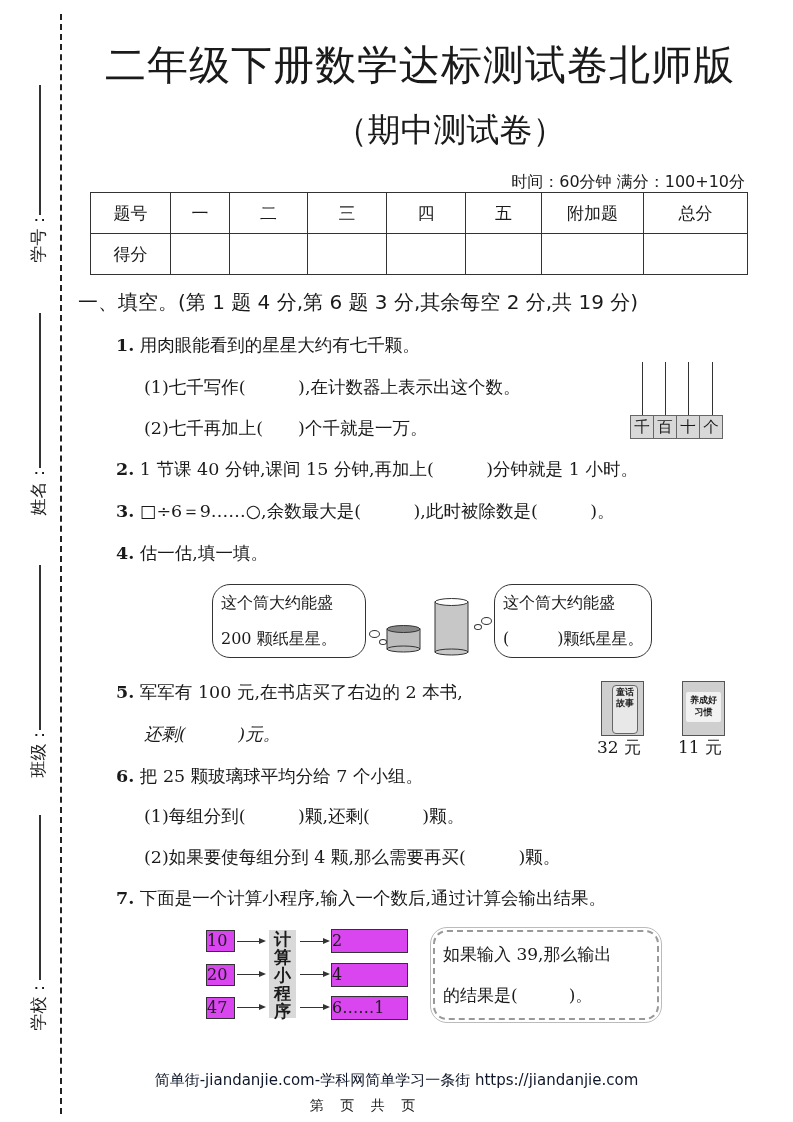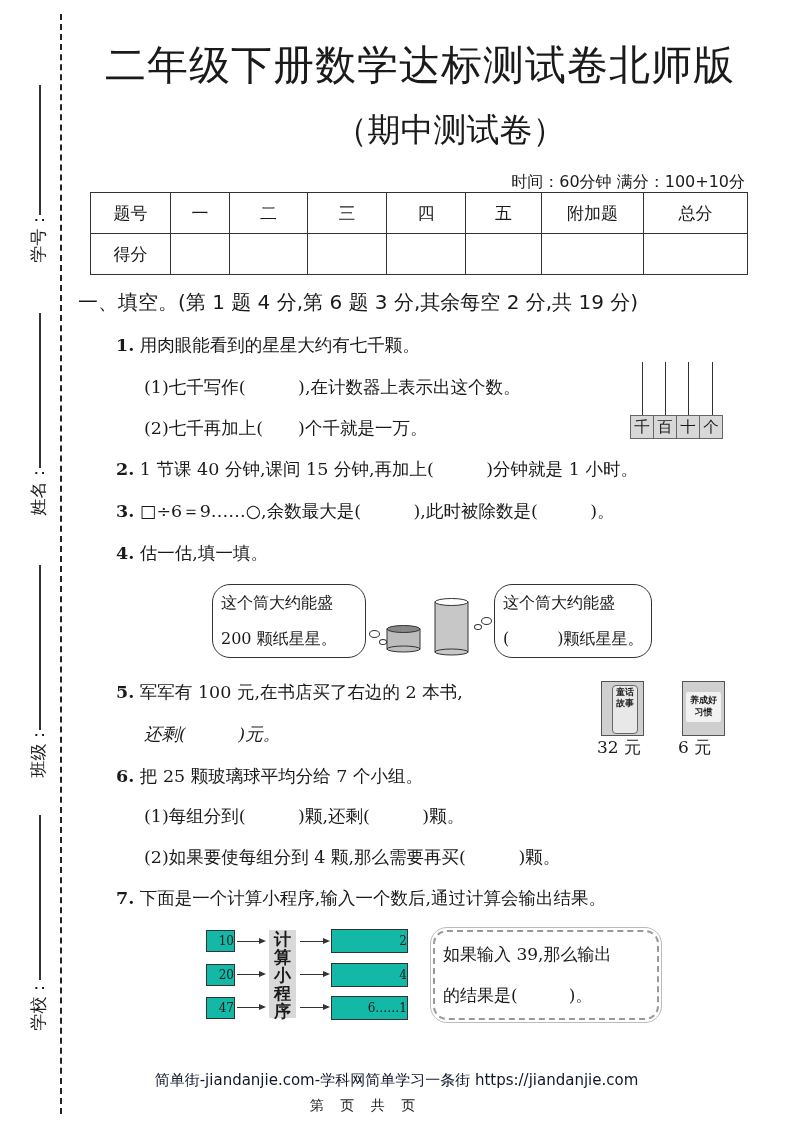--- a/index.html
+++ b/index.html
@@ -29,21 +29,21 @@
   
   .rod { width:0; border-left:1.3px solid #333; }
   .place-box { top:415px; height:22px; width:22px; background:#d8d8d8; border:1px solid #666;
                text-align:center; font-size:15.5px; line-height:22px; }
 
   .bubble { border:1.6px solid #333; border-radius:18px; background:#fff; font-size:16px; }
   .bubble .line { position:absolute; left:8px; white-space:nowrap; }
   .puff { border:1px solid #333; border-radius:50%; background:#fff; }
 
   .book { border:1.2px solid #555; background:#cfcfcf; }
-  .io-box { border:1.3px solid #333; background:#14b8a6; font-size:12px; text-align:right; }
+  .io-box { border:1.3px solid #333; background:#d946ef; font-size:16px; text-align:left; }
   .arrow { height:0; border-top:1.2px solid #333; }
   .arrow::after { content:""; position:absolute; right:-2px; top:-4.5px; border-left:7px solid #333;
                   border-top:3.5px solid transparent; border-bottom:3.5px solid transparent; }
   .prog { background:#d9d9d9; font-weight:bold; font-size:17px; text-align:center; line-height:18px; }
   .note-box { border:2px dashed #999; border-radius:14px; outline:1px solid #bbb; outline-offset:2px;
               font-size:17px; background:#fff; }
 
   .footer { left:0; width:793px; top:1071px; text-align:center; font-size:15px; color:#0f172a; }
   .pageno { left:0; width:731px; top:1097px; text-align:center; font-size:14px; letter-spacing:6px; }
 </style>
@@ -160,21 +160,21 @@
 <div class="abs q" style="left:144px;top:722px;font-style:italic;">还剩(　　　)元。</div>
 
 <div class="abs book" style="left:601px;top:681px;width:41px;height:53px;">
   <div class="abs sans" style="left:10px;top:3px;width:24px;height:46px;background:#e8e8e8;border:1px solid #666;border-radius:4px;font-size:9px;font-weight:bold;line-height:11px;text-align:center;padding-top:1px;word-break:break-all;">童话故事</div>
 </div>
 <div class="abs serif" style="left:597px;top:736px;font-size:17px;">32 元</div>
 
 <div class="abs book" style="left:682px;top:681px;width:41px;height:53px;">
   <div class="abs sans" style="left:3px;top:10px;width:35px;height:28px;background:#f2f2f2;border-radius:2px;font-size:9px;font-weight:bold;line-height:12px;text-align:center;padding-top:2px;word-break:break-all;">养成好习惯</div>
 </div>
-<div class="abs serif" style="left:678px;top:736px;font-size:17px;">6 元</div>
+<div class="abs serif" style="left:678px;top:736px;font-size:17px;">11 元</div>
 
 <div class="abs q" style="left:116px;top:764px;">
   <span class="qnum">6.</span>
   <span>把 25 颗玻璃球平均分给 7 个小组。</span>
 </div>
 <div class="abs q" style="left:144px;top:804px;">(1)每组分到(　　　)颗,还剩(　　　)颗。</div>
 <div class="abs q" style="left:144px;top:845px;">(2)如果要使每组分到 4 颗,那么需要再买(　　　)颗。</div>
 
 <div class="abs q" style="left:116px;top:886px;">
   <span class="qnum">7.</span>

